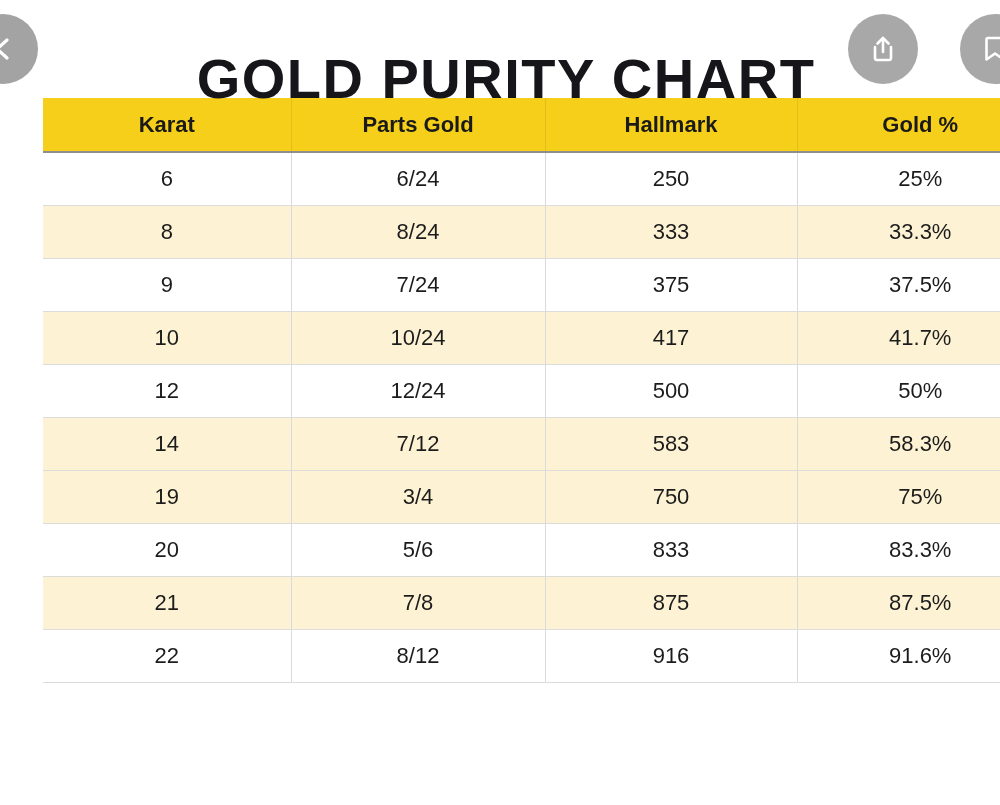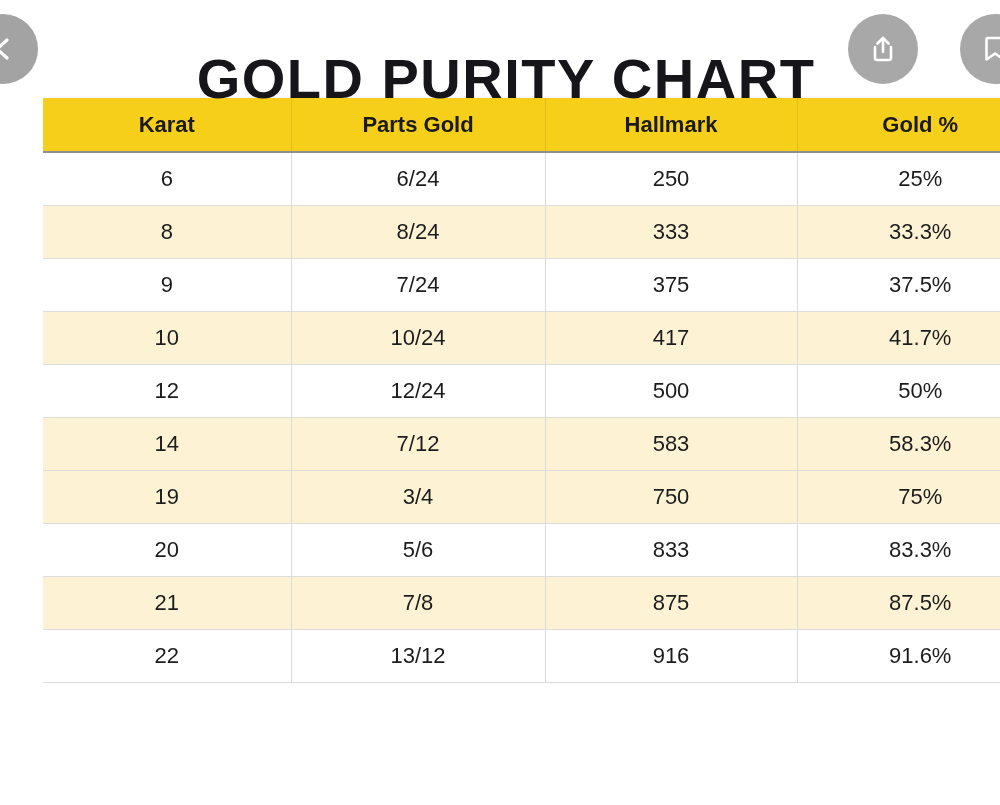--- a/index.html
+++ b/index.html
@@ -218,21 +218,21 @@
         <td>83.3%</td>
       </tr>
       <tr class="even">
         <td>21</td>
         <td>7/8</td>
         <td>875</td>
         <td>87.5%</td>
       </tr>
       <tr class="odd">
         <td>22</td>
-        <td>13/12</td>
+        <td>8/12</td>
         <td>916</td>
         <td>91.6%</td>
       </tr>
     </tbody>
   </table>
 
   <div id="bottom-strip"></div>
 
 </div>
 

